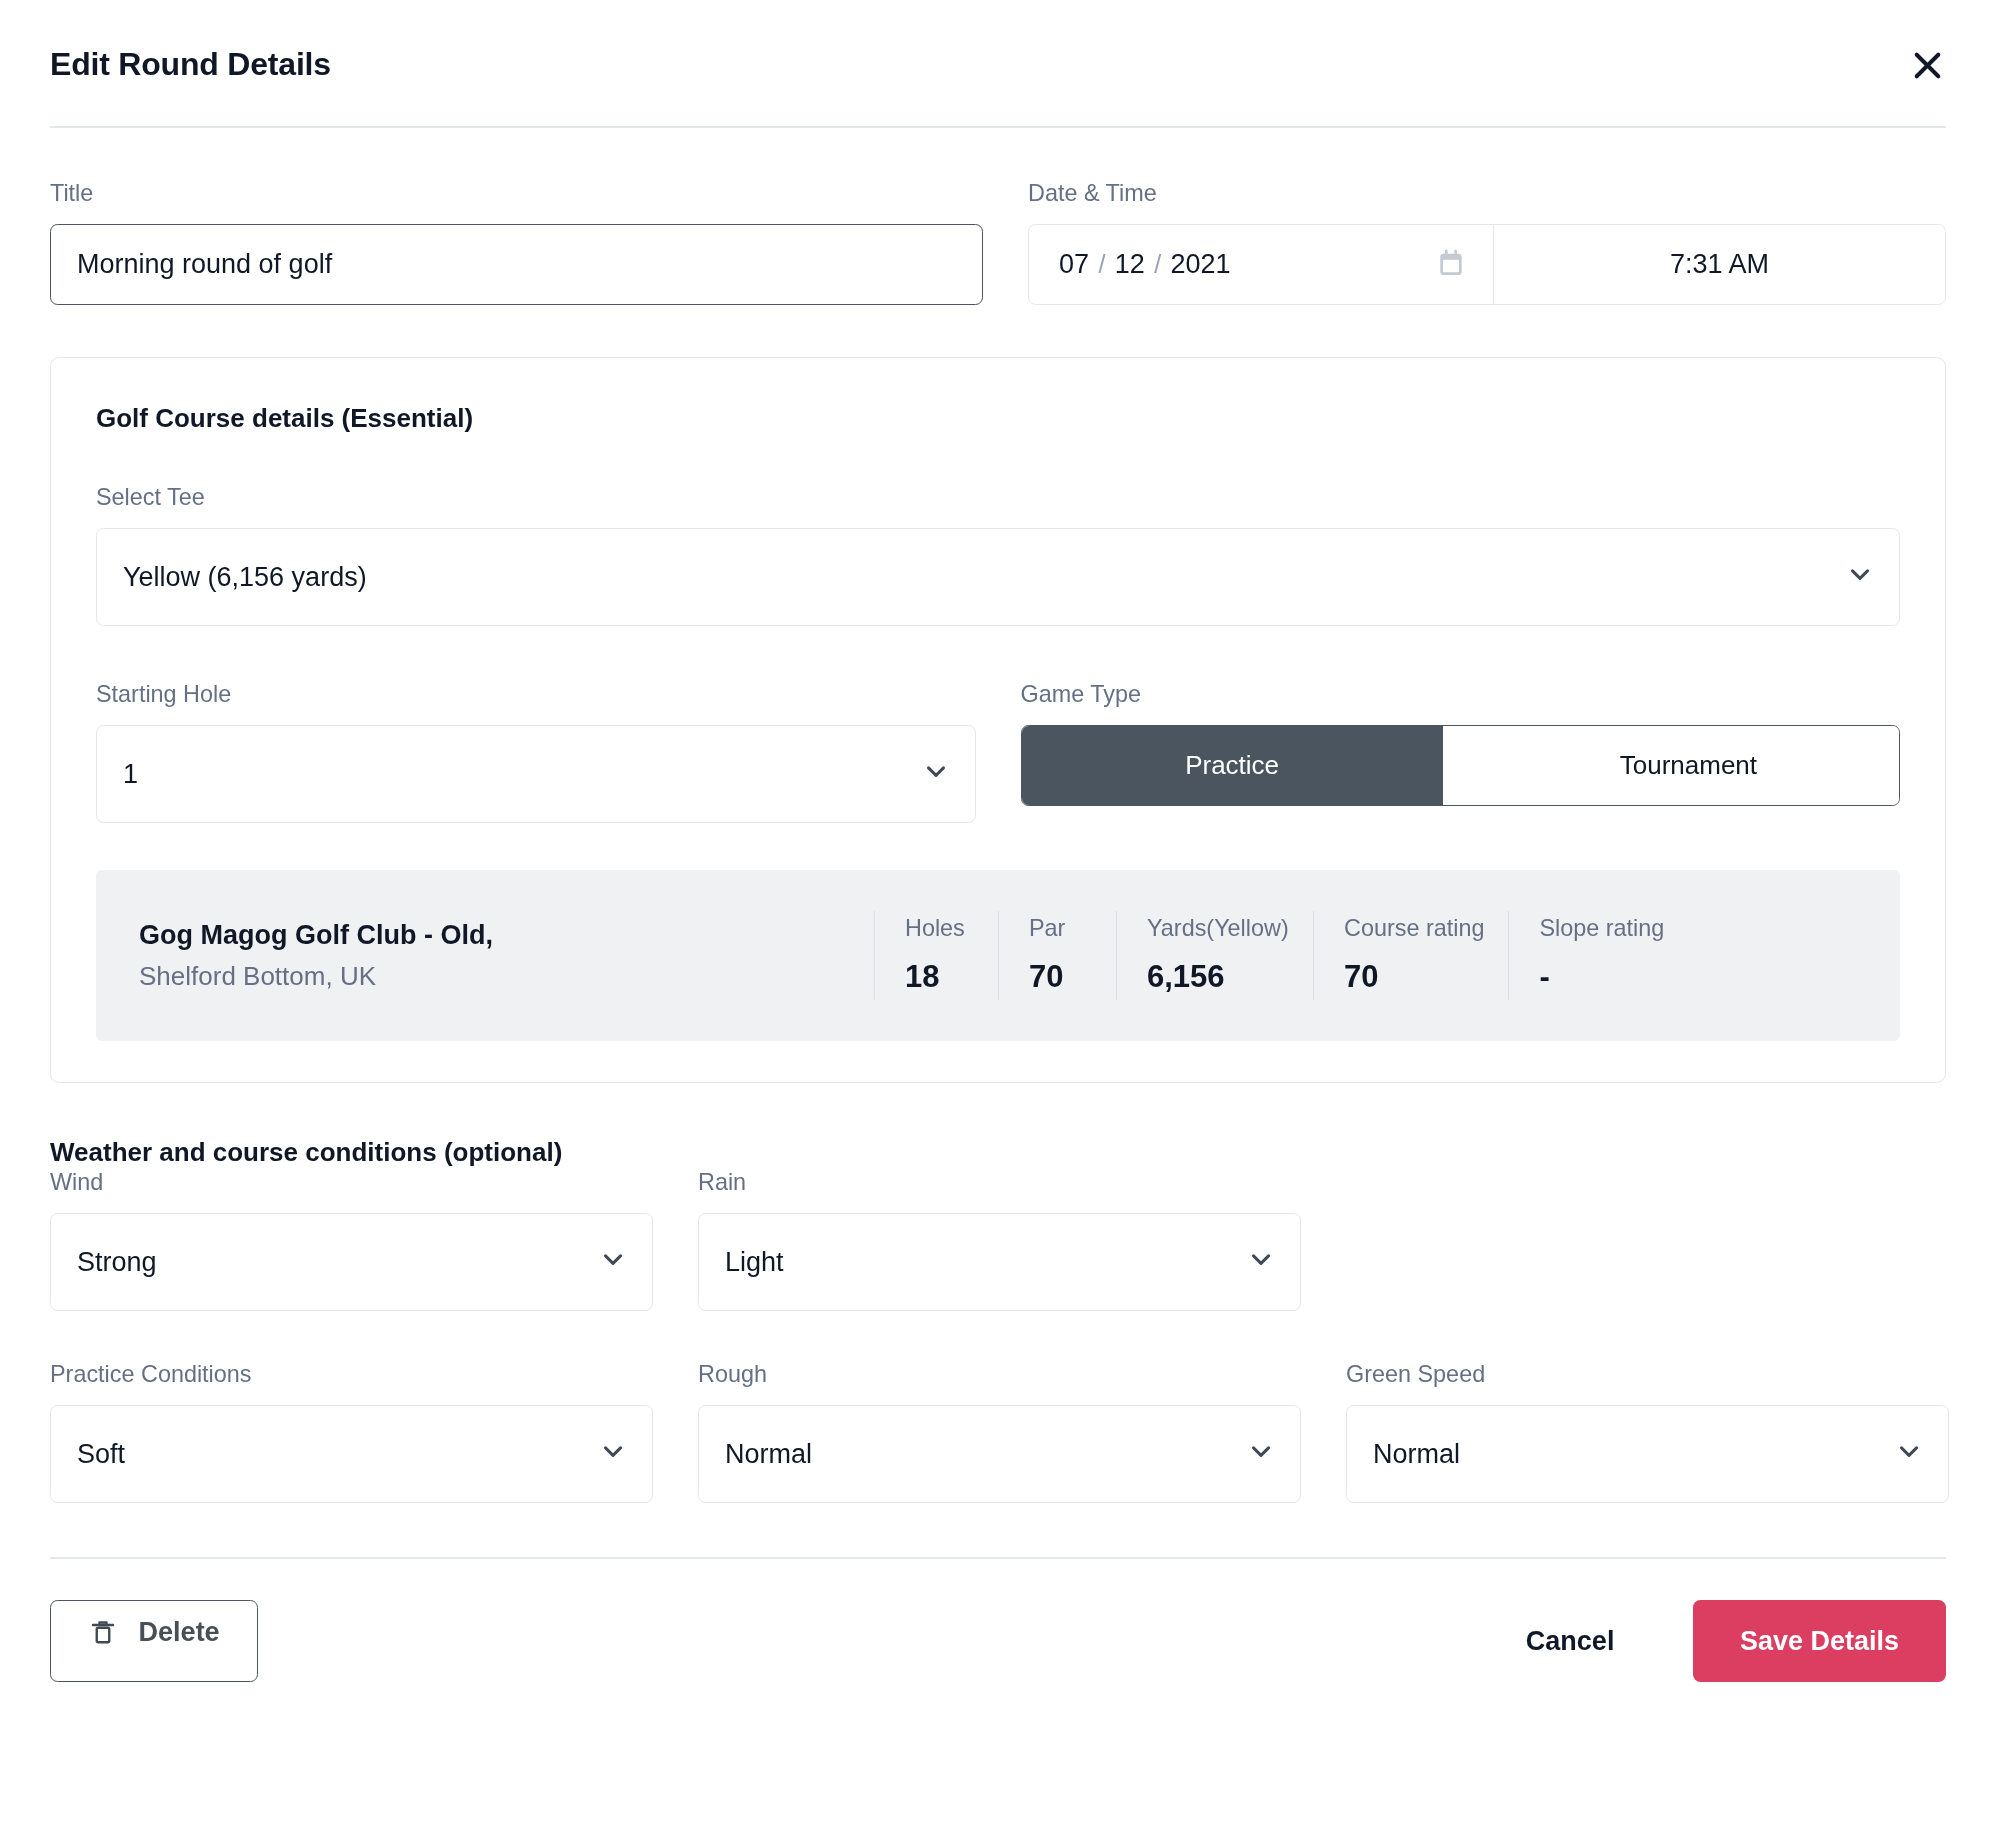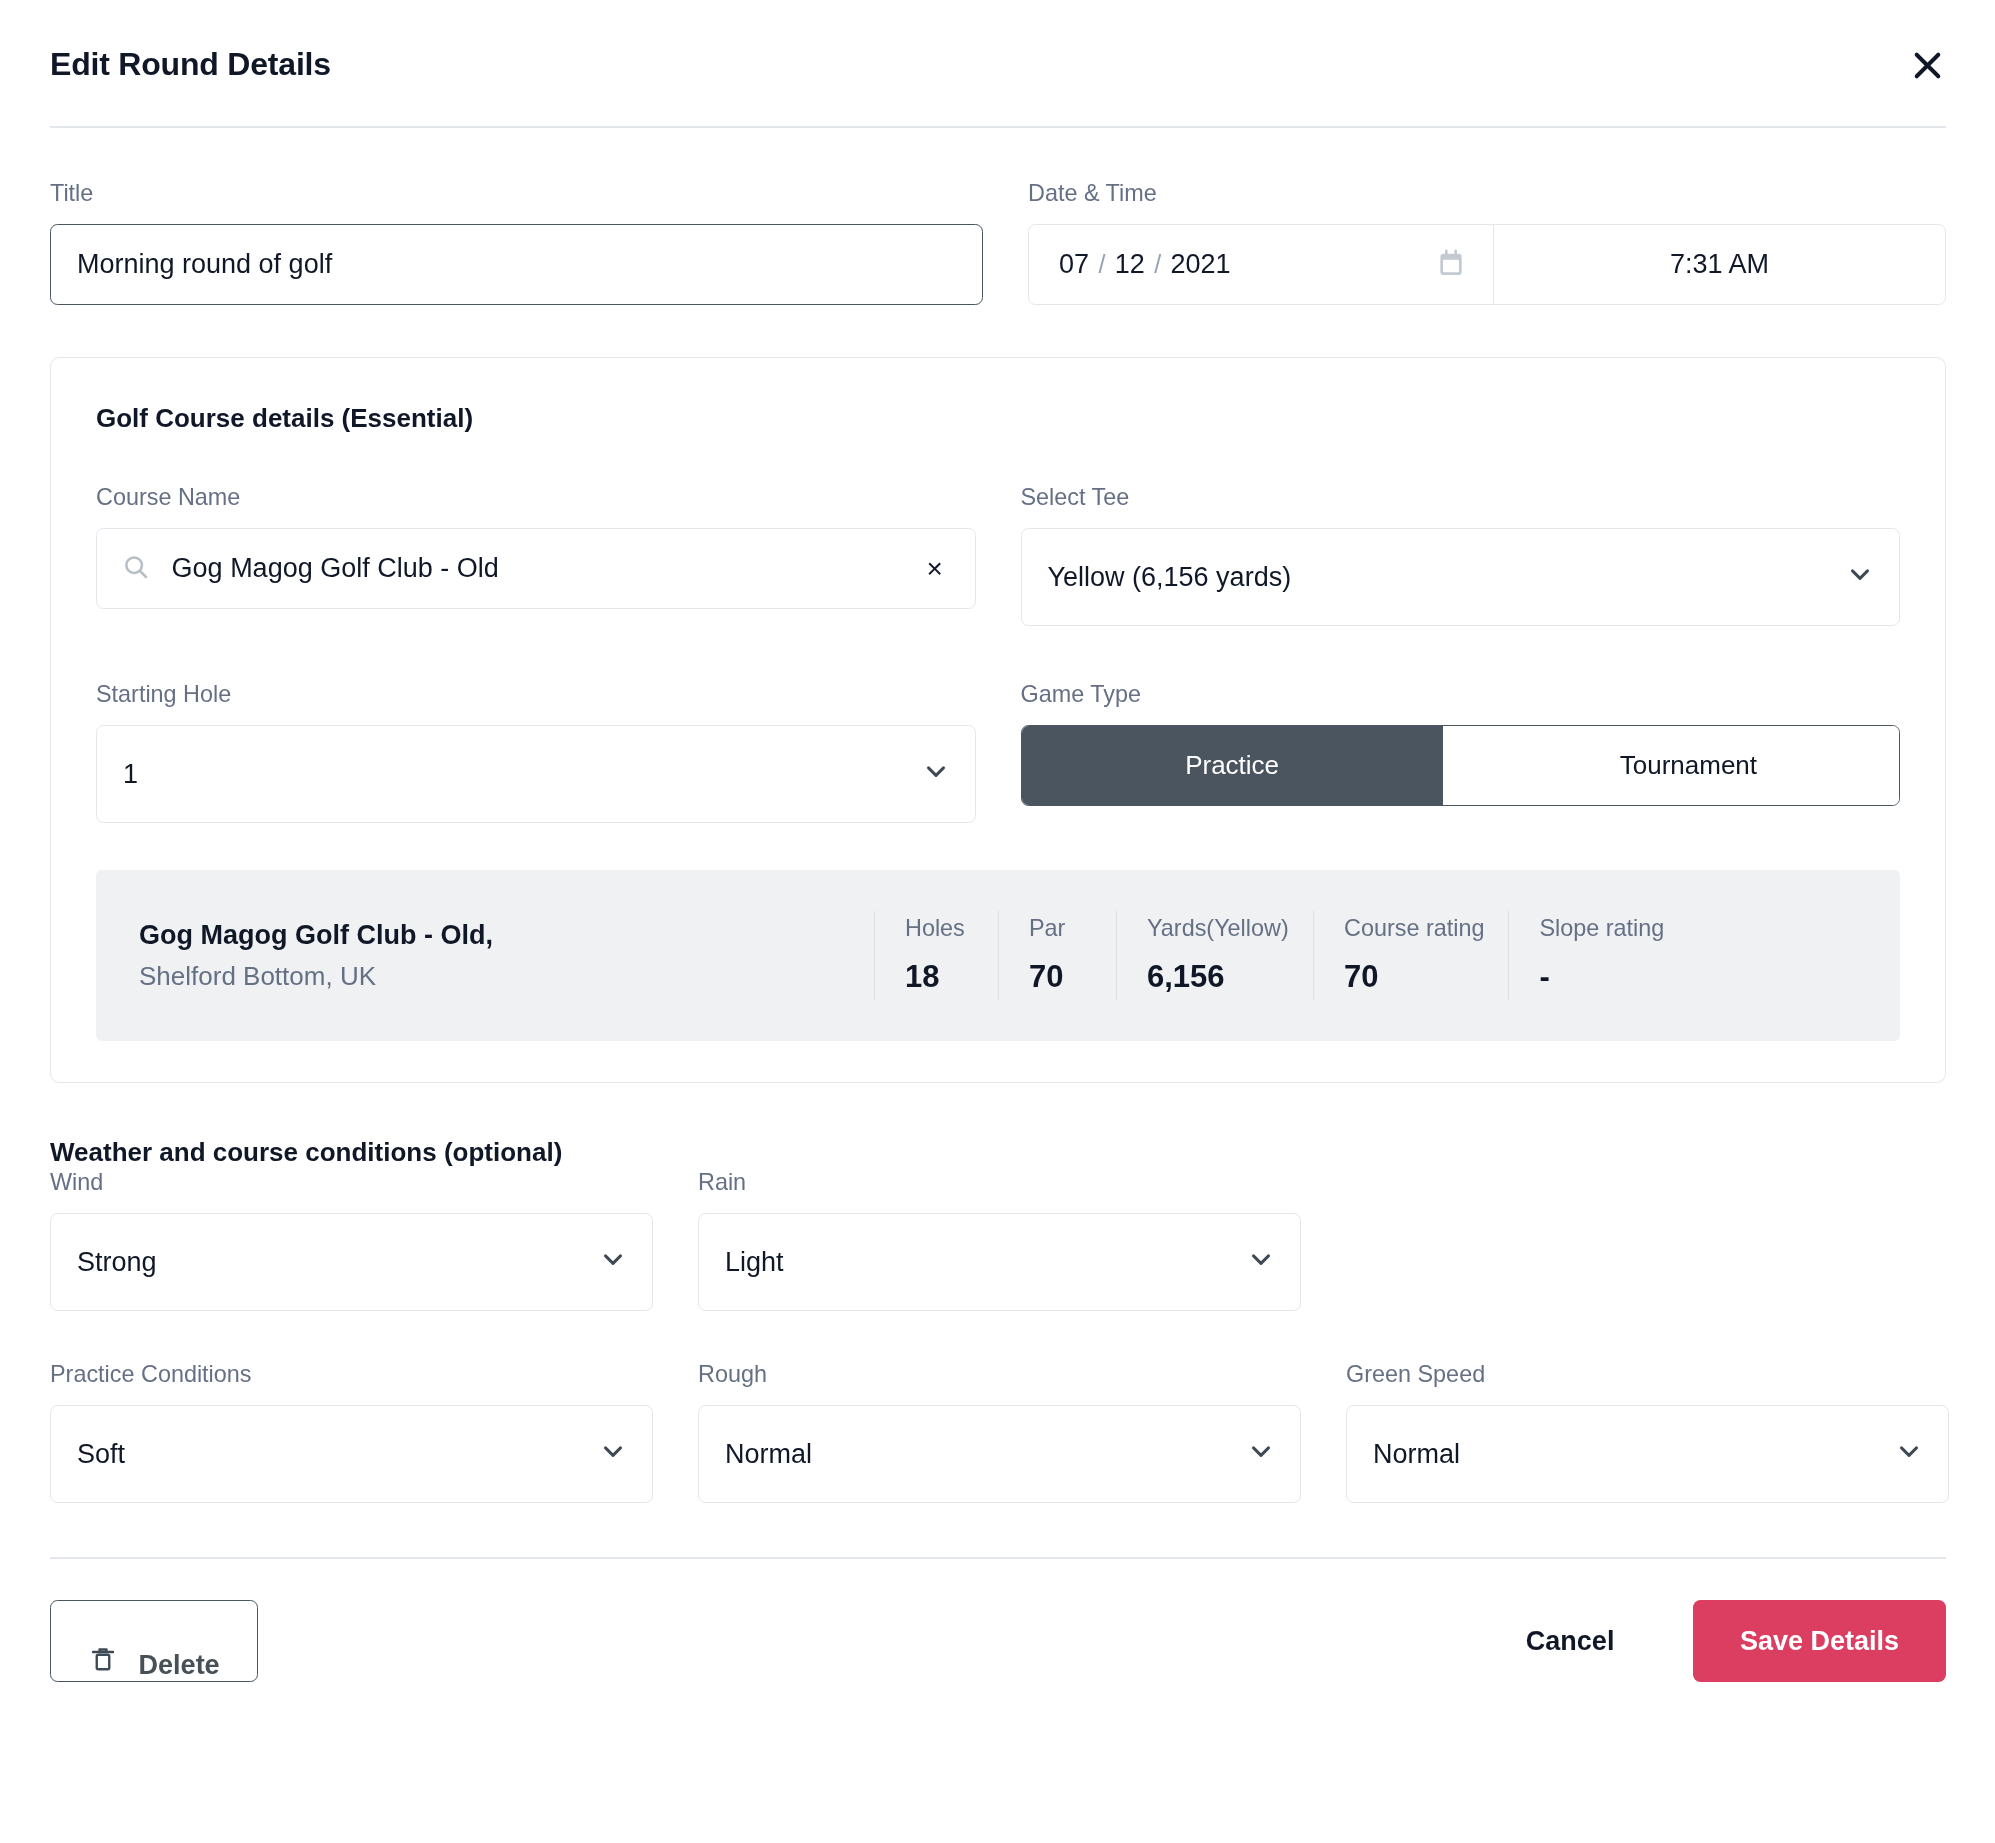--- a/index.html
+++ b/index.html
@@ -278,24 +278,24 @@
     margin-top: 54px;
   }
   .footer {
     display: flex;
     align-items: center;
     justify-content: space-between;
     margin-top: 41px;
   }
   .btn-delete {
     display: flex;
-    align-items: flex-end;
+    align-items: flex-start;
     gap: 20.6px;
     height: 82px;
-    padding: 0 37px;
+    padding: 16px 37px;
     border: 1.9px solid #4a555f;
     border-radius: 7.5px;
     background: #fff;
     font-size: 27px;
     font-weight: bold;
     color: #475057;
     cursor: pointer;
   }
   .footer-right {
     display: flex;
@@ -369,33 +369,20 @@
         </div>
         <div class="time-part">7:31 AM</div>
       </div>
     </div>
   </div>
 
   <div class="panel">
     <div class="panel-heading">Golf Course details (Essential)</div>
 
     <div class="panel-row">
-      <div class="panel-col">
-        <div class="field-label">Course Name</div>
-        <div class="search-box">
-          <span>
-            <svg width="30" height="30" viewBox="0 0 24 24" fill="none" stroke="#b6bdc6" stroke-width="2" stroke-linecap="round">
-              <circle cx="10.5" cy="10.5" r="6.2"></circle>
-              <line x1="15.2" y1="15.2" x2="20" y2="20"></line>
-            </svg>
-          </span>
-          <span class="value" placeholder="Search course">Gog Magog Golf Club - Old</span>
-          <span class="clear-x">×</span>
-        </div>
-      </div>
 
       <div class="panel-col">
         <div class="field-label">Select Tee</div>
         <div class="select-box">
           <span>Yellow (6,156 yards)</span>
           <span>
             <svg width="30" height="30" viewBox="0 0 24 24" fill="none" stroke="#3f4a55" stroke-width="2.4" stroke-linecap="round" stroke-linejoin="round">
               <polyline points="6 9.5 12 15.5 18 9.5"></polyline>
             </svg>
           </span>

